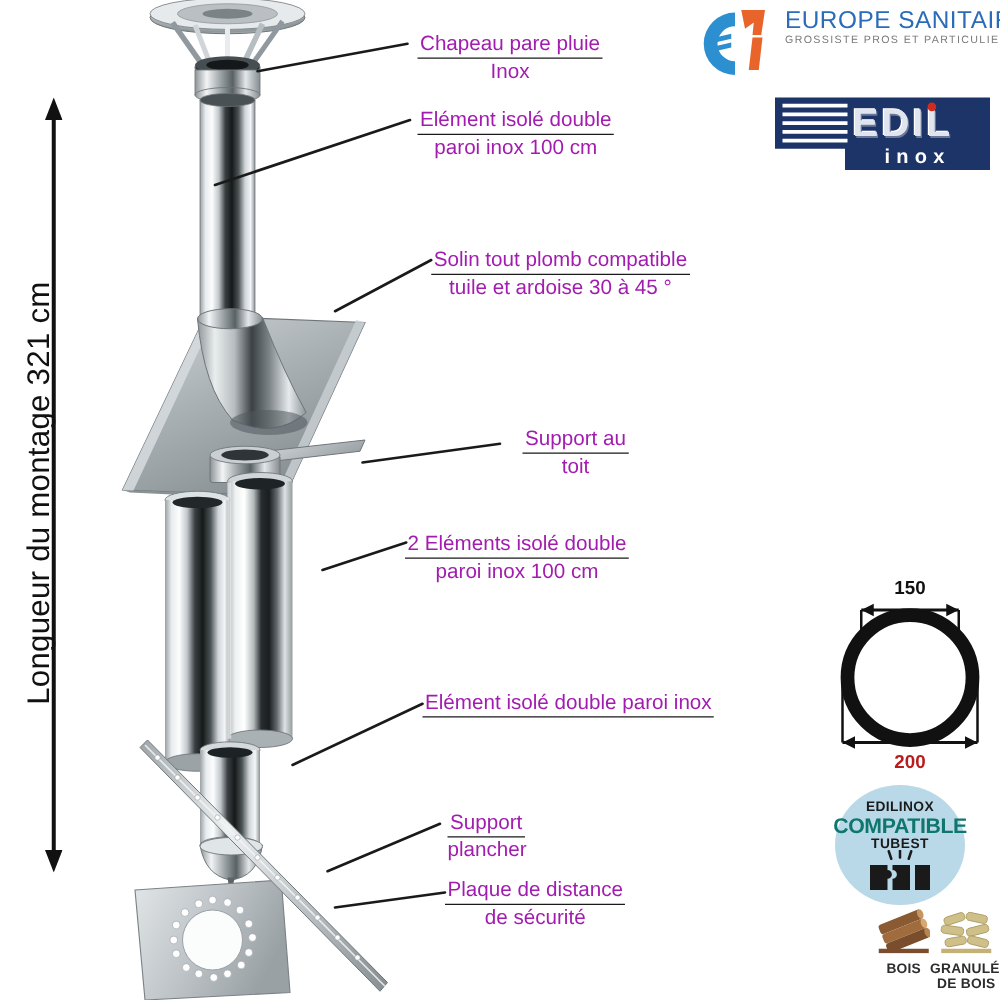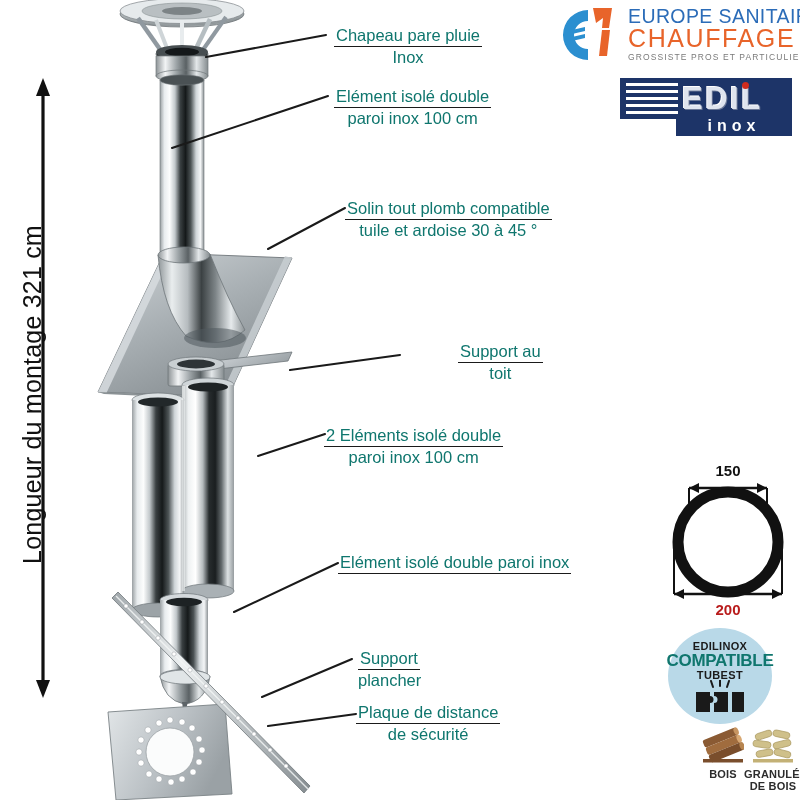--- a/index.html
+++ b/index.html
@@ -17,21 +17,21 @@
   #dim-arrow{left:36px;top:78px;width:14px;height:620px;}
   #dim-label{
     left:-268px;top:380px;width:600px;
     transform:rotate(-90deg);
     transform-origin:center center;
     text-align:center;
     font-size:25px;color:#111;letter-spacing:.2px;white-space:nowrap;
   }
 
   
-  .callout{color:#0f766e;font-size:16.5px;line-height:1.16;}
+  .callout{color:#a21caf;font-size:16.5px;line-height:1.16;}
   .callout .l1{display:inline-block;border-bottom:1.6px solid #1a1a1a;padding:0 2px 1px 2px;white-space:nowrap;}
   .callout .l2{display:block;text-align:center;padding-top:1px;white-space:nowrap;}
 
   
   #logo-esc{left:552px;top:4px;width:244px;height:62px;}
   #esc-text{position:absolute;left:76px;top:2px;width:168px;}
   .esc-l1{font-size:19.5px;color:#2b6cb8;letter-spacing:.4px;line-height:1.05;white-space:nowrap;}
   .esc-l2{font-size:25px;color:#e8642a;letter-spacing:1.6px;line-height:1.02;white-space:nowrap;}
   .esc-l3{font-size:8.5px;color:#7a7a7a;letter-spacing:1.1px;line-height:1.2;white-space:nowrap;}
 
@@ -274,21 +274,21 @@
   <div class="abs callout" style="left:334px;top:87px;">
     <span class="l1">Elément isolé double</span>
     <span class="l2">paroi inox 100 cm</span>
   </div>
 
   <div class="abs callout" style="left:345px;top:199px;">
     <span class="l1">Solin tout plomb compatible</span>
     <span class="l2">tuile et ardoise 30 à 45 °</span>
   </div>
 
-  <div class="abs callout" style="left:418px;top:342px;margin-left:40px;">
+  <div class="abs callout" style="left:418px;top:342px;">
     <span class="l1">Support au</span>
     <span class="l2">toit</span>
   </div>
 
   <div class="abs callout" style="left:324px;top:426px;">
     <span class="l1">2 Eléments isolé double</span>
     <span class="l2">paroi inox 100 cm</span>
   </div>
 
   <div class="abs callout" style="left:338px;top:553px;">
@@ -308,21 +308,20 @@
   <div class="abs" id="logo-esc">
     <svg style="position:absolute;left:0;top:2px;width:72px;height:58px;" viewBox="0 0 72 58">
       <path d="M36 4 A25 25 0 1 0 36 54 L36 43 A14 14 0 1 1 36 15 Z" fill="#2b8fd0"></path>
       <path d="M20 24 L33 21 L33 25 L20 28 Z" fill="#2b8fd0"></path>
       <path d="M20 31 L33 28 L33 32 L20 35 Z" fill="#2b8fd0"></path>
       <path d="M41 2 L60 2 L57 22 L50 22 L51 12 L44 17 Z" fill="#e8642a"></path>
       <path d="M50 24 L58 24 L55 50 L47 50 Z" fill="#e8642a"></path>
     </svg>
     <div id="esc-text">
       <div class="esc-l1">EUROPE SANITAIRE</div>
-      <div class="esc-l2">CHAUFFAGE</div>
       <div class="esc-l3">GROSSISTE PROS ET PARTICULIERS</div>
     </div>
   </div>
 
   <div class="abs" id="logo-edil">
     <div id="edil-box">
       <div class="ebar" style="top:5px;width:52px;"></div>
       <div class="ebar" style="top:12px;width:52px;"></div>
       <div class="ebar" style="top:19px;width:52px;"></div>
       <div class="ebar" style="top:26px;width:52px;"></div>

